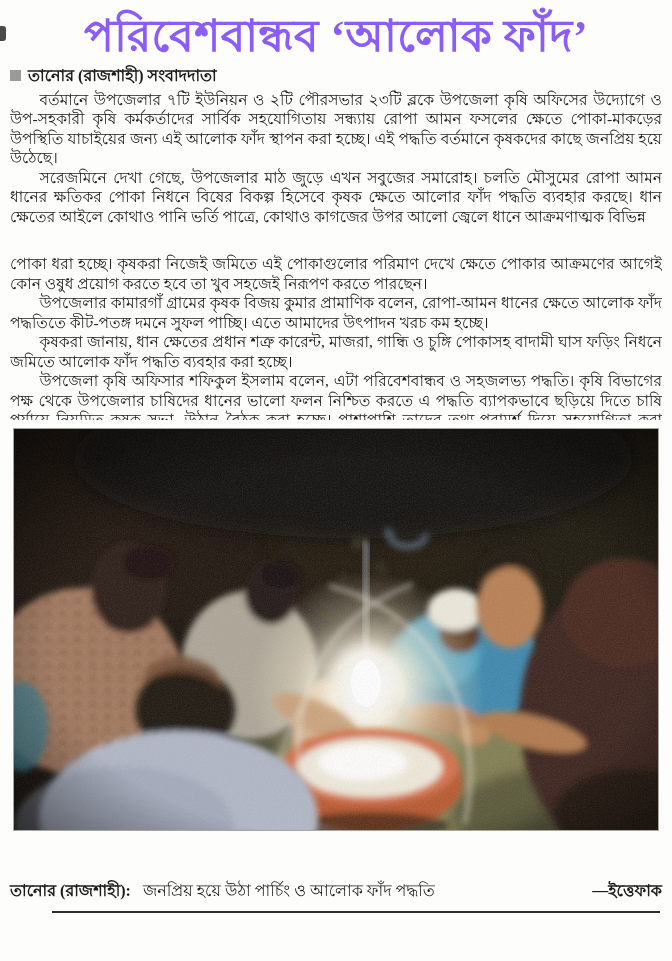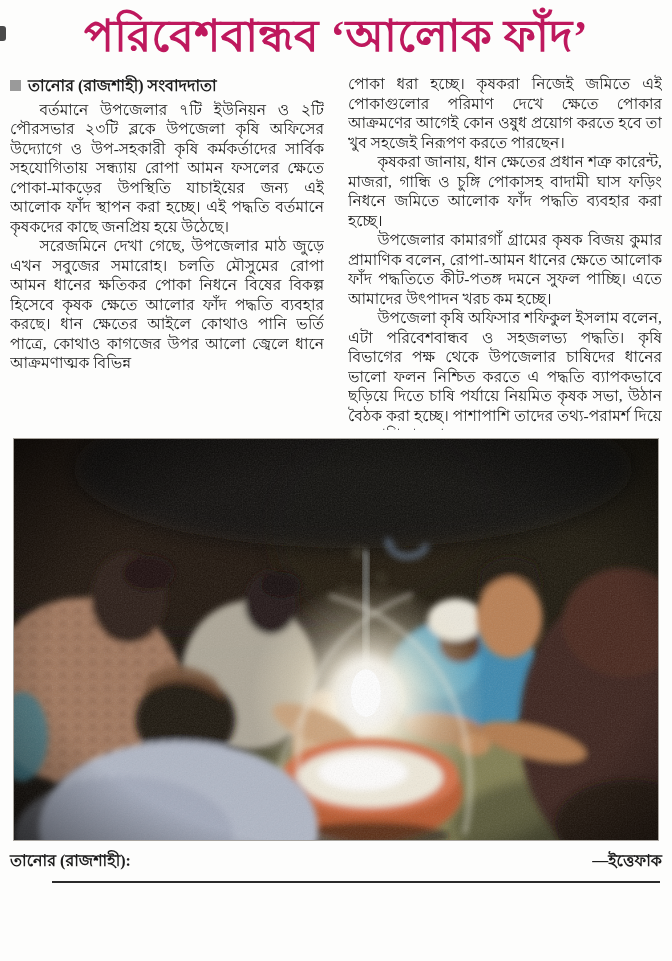--- a/index.html
+++ b/index.html
@@ -18,28 +18,28 @@
     position:absolute;left:0;top:26px;width:6px;height:15px;
     background:#2a2a2a;opacity:.85;border-radius:0 3px 3px 0;
   }
   .headline{
     margin:10px 4px 0 4px;
     text-align:center;
     font-weight:800;
     font-size:44px;
     line-height:54px;
     letter-spacing:.5px;
-    color:#be185d;
+    color:#8b5cf6;
   }
   .headline span{display:block;}
   .columns{
     display:flex;
     gap:24px;
-    margin-top:10px;
     height:356px;
+    flex-direction:column;
   }
   .col{
     flex:1 1 0;
     overflow:hidden;
     font-size:15.5px;
     line-height:19.5px;
     text-align:justify;
   }
   .byline{
     display:flex;align-items:center;gap:7px;
@@ -58,21 +58,21 @@
     box-sizing:border-box;
     background:#141009;
     overflow:hidden;
   }
   .photo-frame svg{display:block;width:100%;height:100%;}
   .caption-row{
     display:flex;justify-content:space-between;align-items:baseline;
     margin-top:9px;
     font-size:16px;line-height:21px;
   }
-  .caption-left{display:flex;gap:12px;align-items:baseline;}
+  .caption-left{display:flex;gap:12px;align-items:baseline;margin-top:40px;}
   .caption-location{font-weight:700;}
   .caption-credit{font-weight:700;white-space:nowrap;text-align:center;}
   .bottom-rule{
     height:2px;background:#2b2b2b;
     margin:10px 2px 0 42px;
   }
 </style>
 </head>
 <body>
 
@@ -88,22 +88,22 @@
     <div class="col">
       <div class="byline">
         <span class="byline-square"></span>
         <span>তানোর (রাজশাহী) সংবাদদাতা</span>
       </div>
       <p class="indent">বর্তমানে উপজেলার ৭টি ইউনিয়ন ও ২টি পৌরসভার ২৩টি ব্লকে উপজেলা কৃষি অফিসের উদ্যোগে ও উপ-সহকারী কৃষি কর্মকর্তাদের সার্বিক সহযোগিতায় সন্ধ্যায় রোপা আমন ফসলের ক্ষেতে পোকা-মাকড়ের উপস্থিতি যাচাইয়ের জন্য এই আলোক ফাঁদ স্থাপন করা হচ্ছে। এই পদ্ধতি বর্তমানে কৃষকদের কাছে জনপ্রিয় হয়ে উঠেছে।</p>
       <p class="indent">সরেজমিনে দেখা গেছে, উপজেলার মাঠ জুড়ে এখন সবুজের সমারোহ। চলতি মৌসুমের রোপা আমন ধানের ক্ষতিকর পোকা নিধনে বিষের বিকল্প হিসেবে কৃষক ক্ষেতে আলোর ফাঁদ পদ্ধতি ব্যবহার করছে। ধান ক্ষেতের আইলে কোথাও পানি ভর্তি পাত্রে, কোথাও কাগজের উপর আলো জ্বেলে ধানে আক্রমণাত্মক বিভিন্ন</p>
     </div>
     <div class="col">
       <p>পোকা ধরা হচ্ছে। কৃষকরা নিজেই জমিতে এই পোকাগুলোর পরিমাণ দেখে ক্ষেতে পোকার আক্রমণের আগেই কোন ওষুধ প্রয়োগ করতে হবে তা খুব সহজেই নিরূপণ করতে পারছেন।</p>
+      <p class="indent">উপজেলার কামারগাঁ গ্রামের কৃষক বিজয় কুমার প্রামাণিক বলেন, রোপা-আমন ধানের ক্ষেতে আলোক ফাঁদ পদ্ধতিতে কীট-পতঙ্গ দমনে সুফল পাচ্ছি। এতে আমাদের উৎপাদন খরচ কম হচ্ছে।</p>
       <p class="indent">কৃষকরা জানায়, ধান ক্ষেতের প্রধান শত্রু কারেন্ট, মাজরা, গান্ধি ও চুঙ্গি পোকাসহ বাদামী ঘাস ফড়িং নিধনে জমিতে আলোক ফাঁদ পদ্ধতি ব্যবহার করা হচ্ছে।</p>
-      <p class="indent">উপজেলার কামারগাঁ গ্রামের কৃষক বিজয় কুমার প্রামাণিক বলেন, রোপা-আমন ধানের ক্ষেতে আলোক ফাঁদ পদ্ধতিতে কীট-পতঙ্গ দমনে সুফল পাচ্ছি। এতে আমাদের উৎপাদন খরচ কম হচ্ছে।</p>
       <p class="indent">উপজেলা কৃষি অফিসার শফিকুল ইসলাম বলেন, এটা পরিবেশবান্ধব ও সহজলভ্য পদ্ধতি। কৃষি বিভাগের পক্ষ থেকে উপজেলার চাষিদের ধানের ভালো ফলন নিশ্চিত করতে এ পদ্ধতি ব্যাপকভাবে ছড়িয়ে দিতে চাষি পর্যায়ে নিয়মিত কৃষক সভা, উঠান বৈঠক করা হচ্ছে। পাশাপাশি তাদের তথ্য-পরামর্শ দিয়ে সহযোগিতা করা হচ্ছে।</p>
     </div>
   </div>
 
   <div class="photo-frame">
     <svg viewBox="0 0 646 404" preserveAspectRatio="none">
       <defs>
         <filter id="b3" x="-40%" y="-40%" width="180%" height="180%">
             <feGaussianBlur stdDeviation="3"></feGaussianBlur>
           </filter>
@@ -229,19 +229,20 @@
       <ellipse cx="618" cy="388" rx="75" ry="45" fill="#241510" filter="url(#b3)"></ellipse>
 
       <rect x="0" y="0" width="646" height="404" filter="url(#noise)" opacity="0.16"></rect>
       <rect x="0" y="0" width="646" height="404" fill="url(#vig)"></rect>
     </svg>
   </div>
 
   <div class="caption-row">
     <div class="caption-left">
       <span class="caption-location">তানোর (রাজশাহী):</span>
+      <span class="caption-text">জনপ্রিয় হয়ে উঠা পার্চিং ও আলোক ফাঁদ পদ্ধতি</span>
     </div>
     <span class="caption-credit">—ইত্তেফাক</span>
   </div>
 
   <div class="bottom-rule"></div>
 
 </div>
 
 </body></html>

